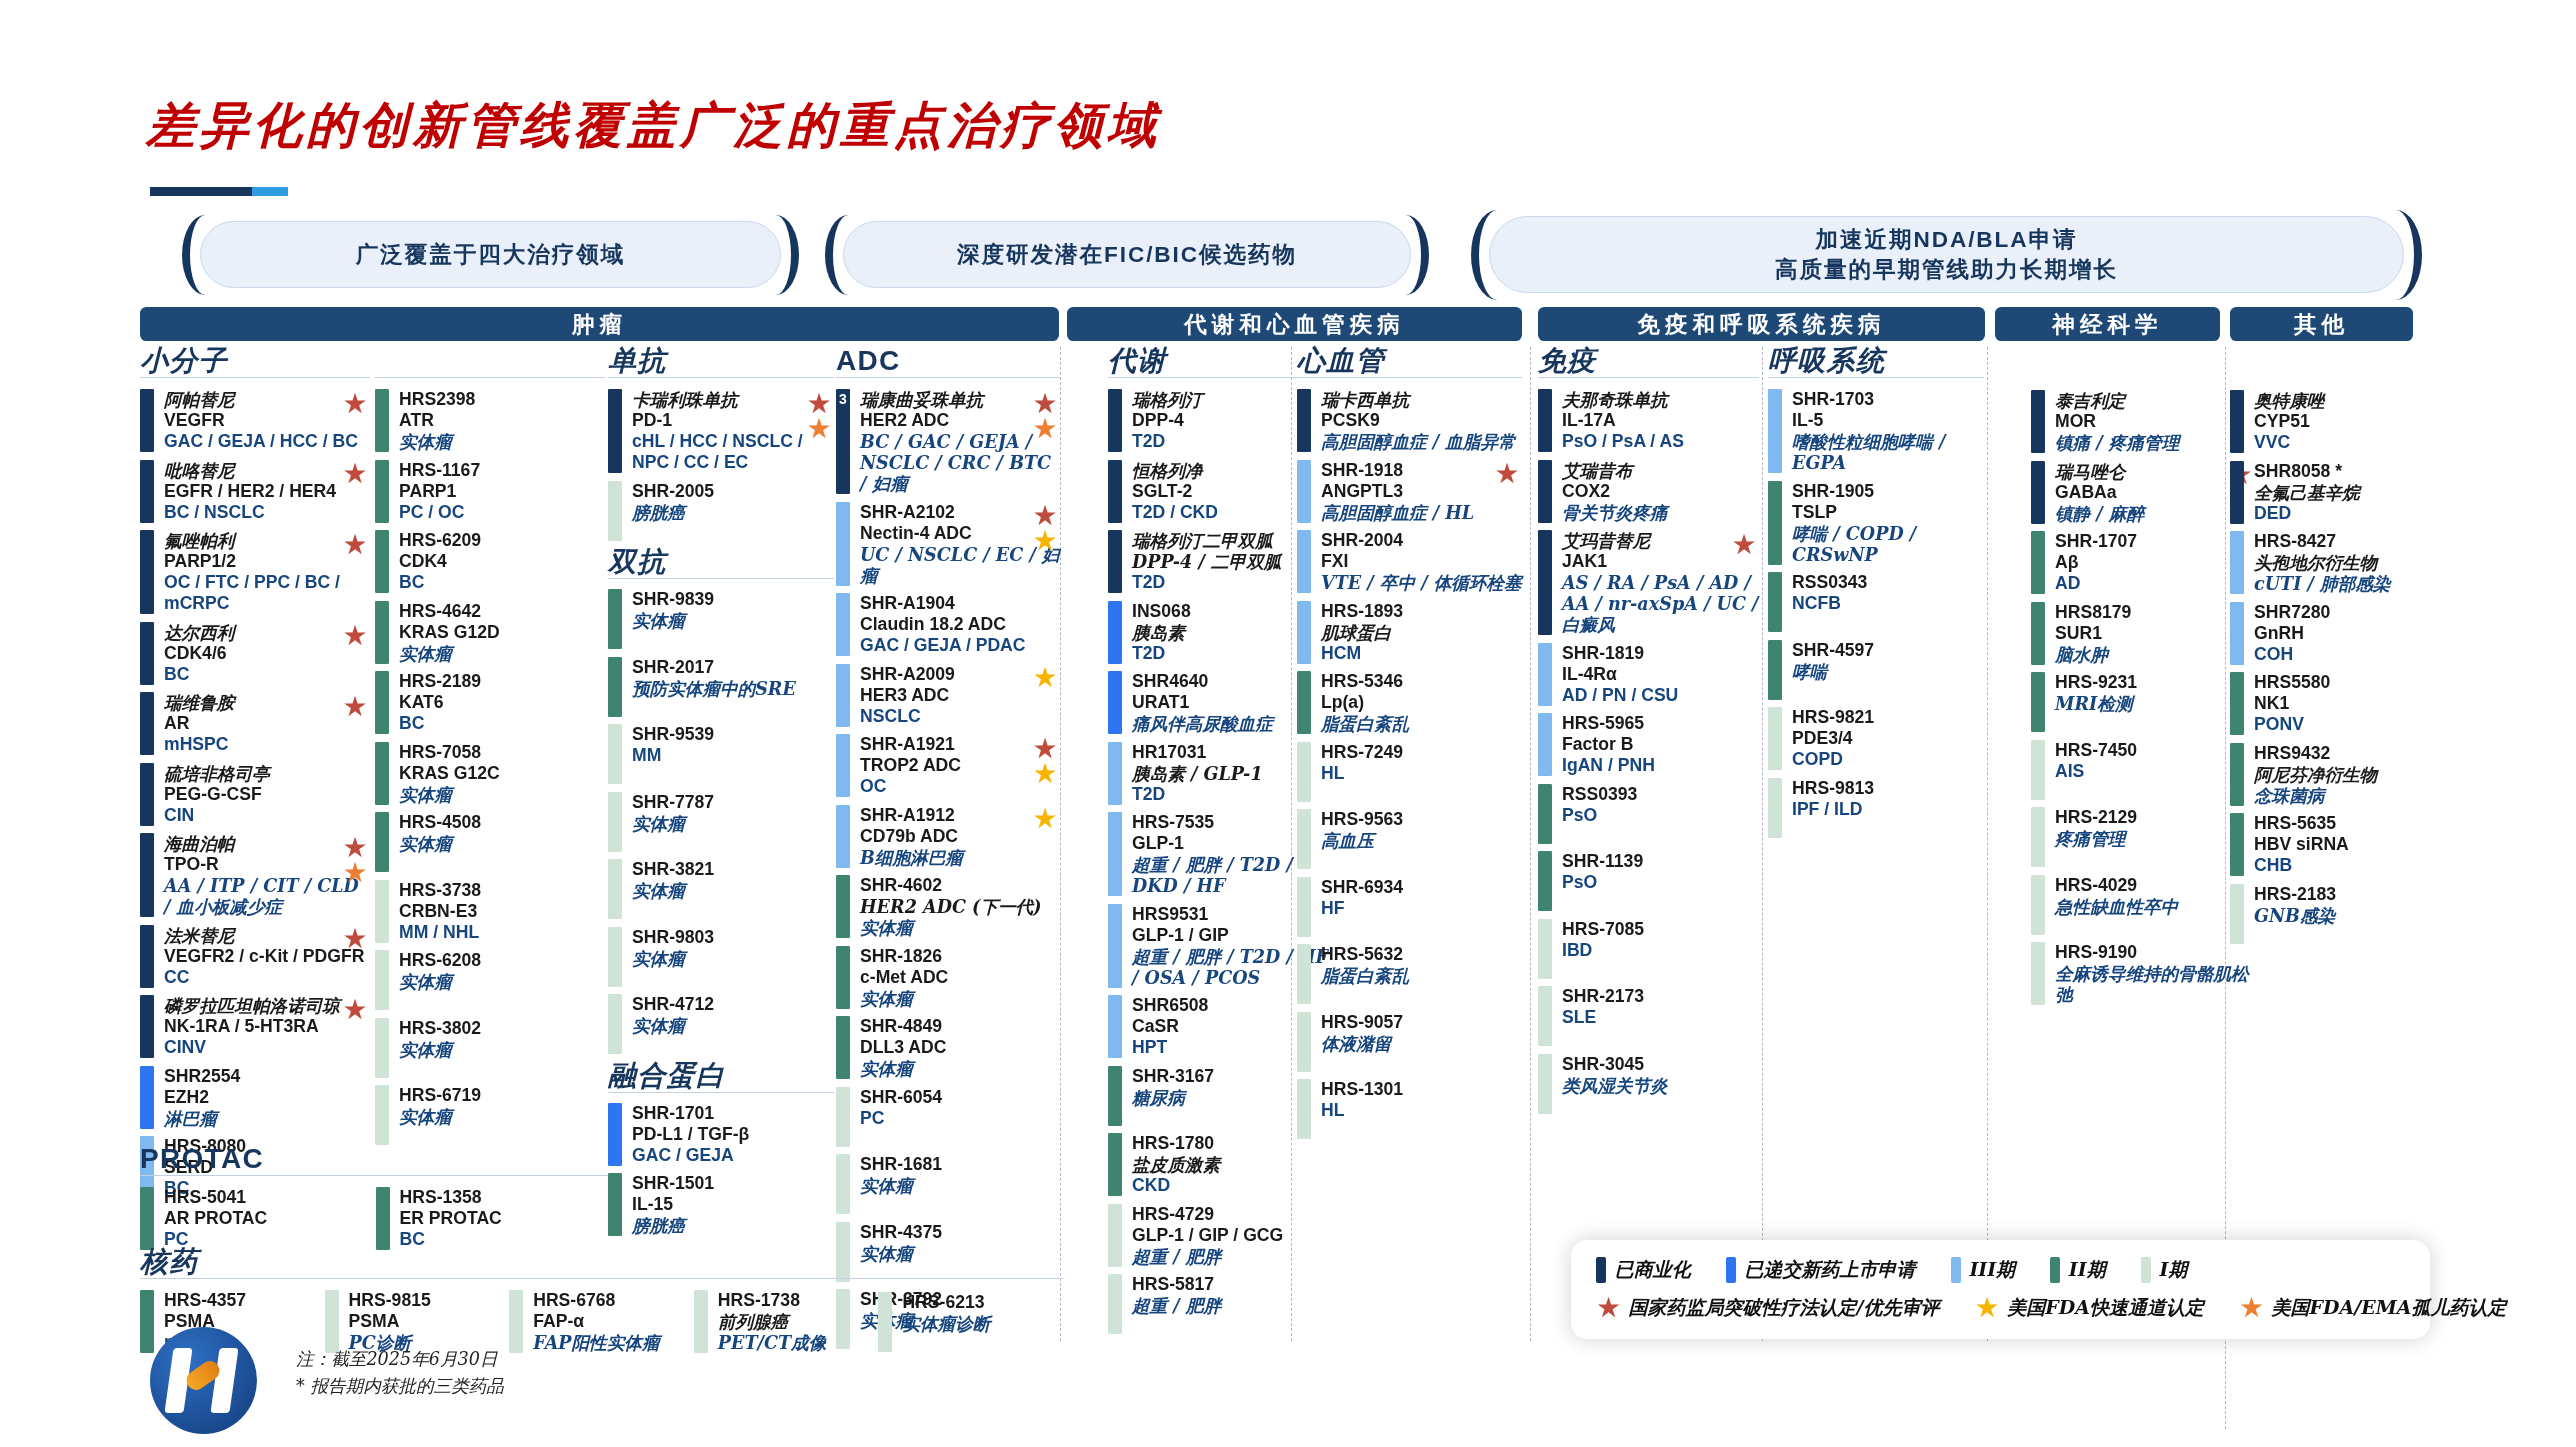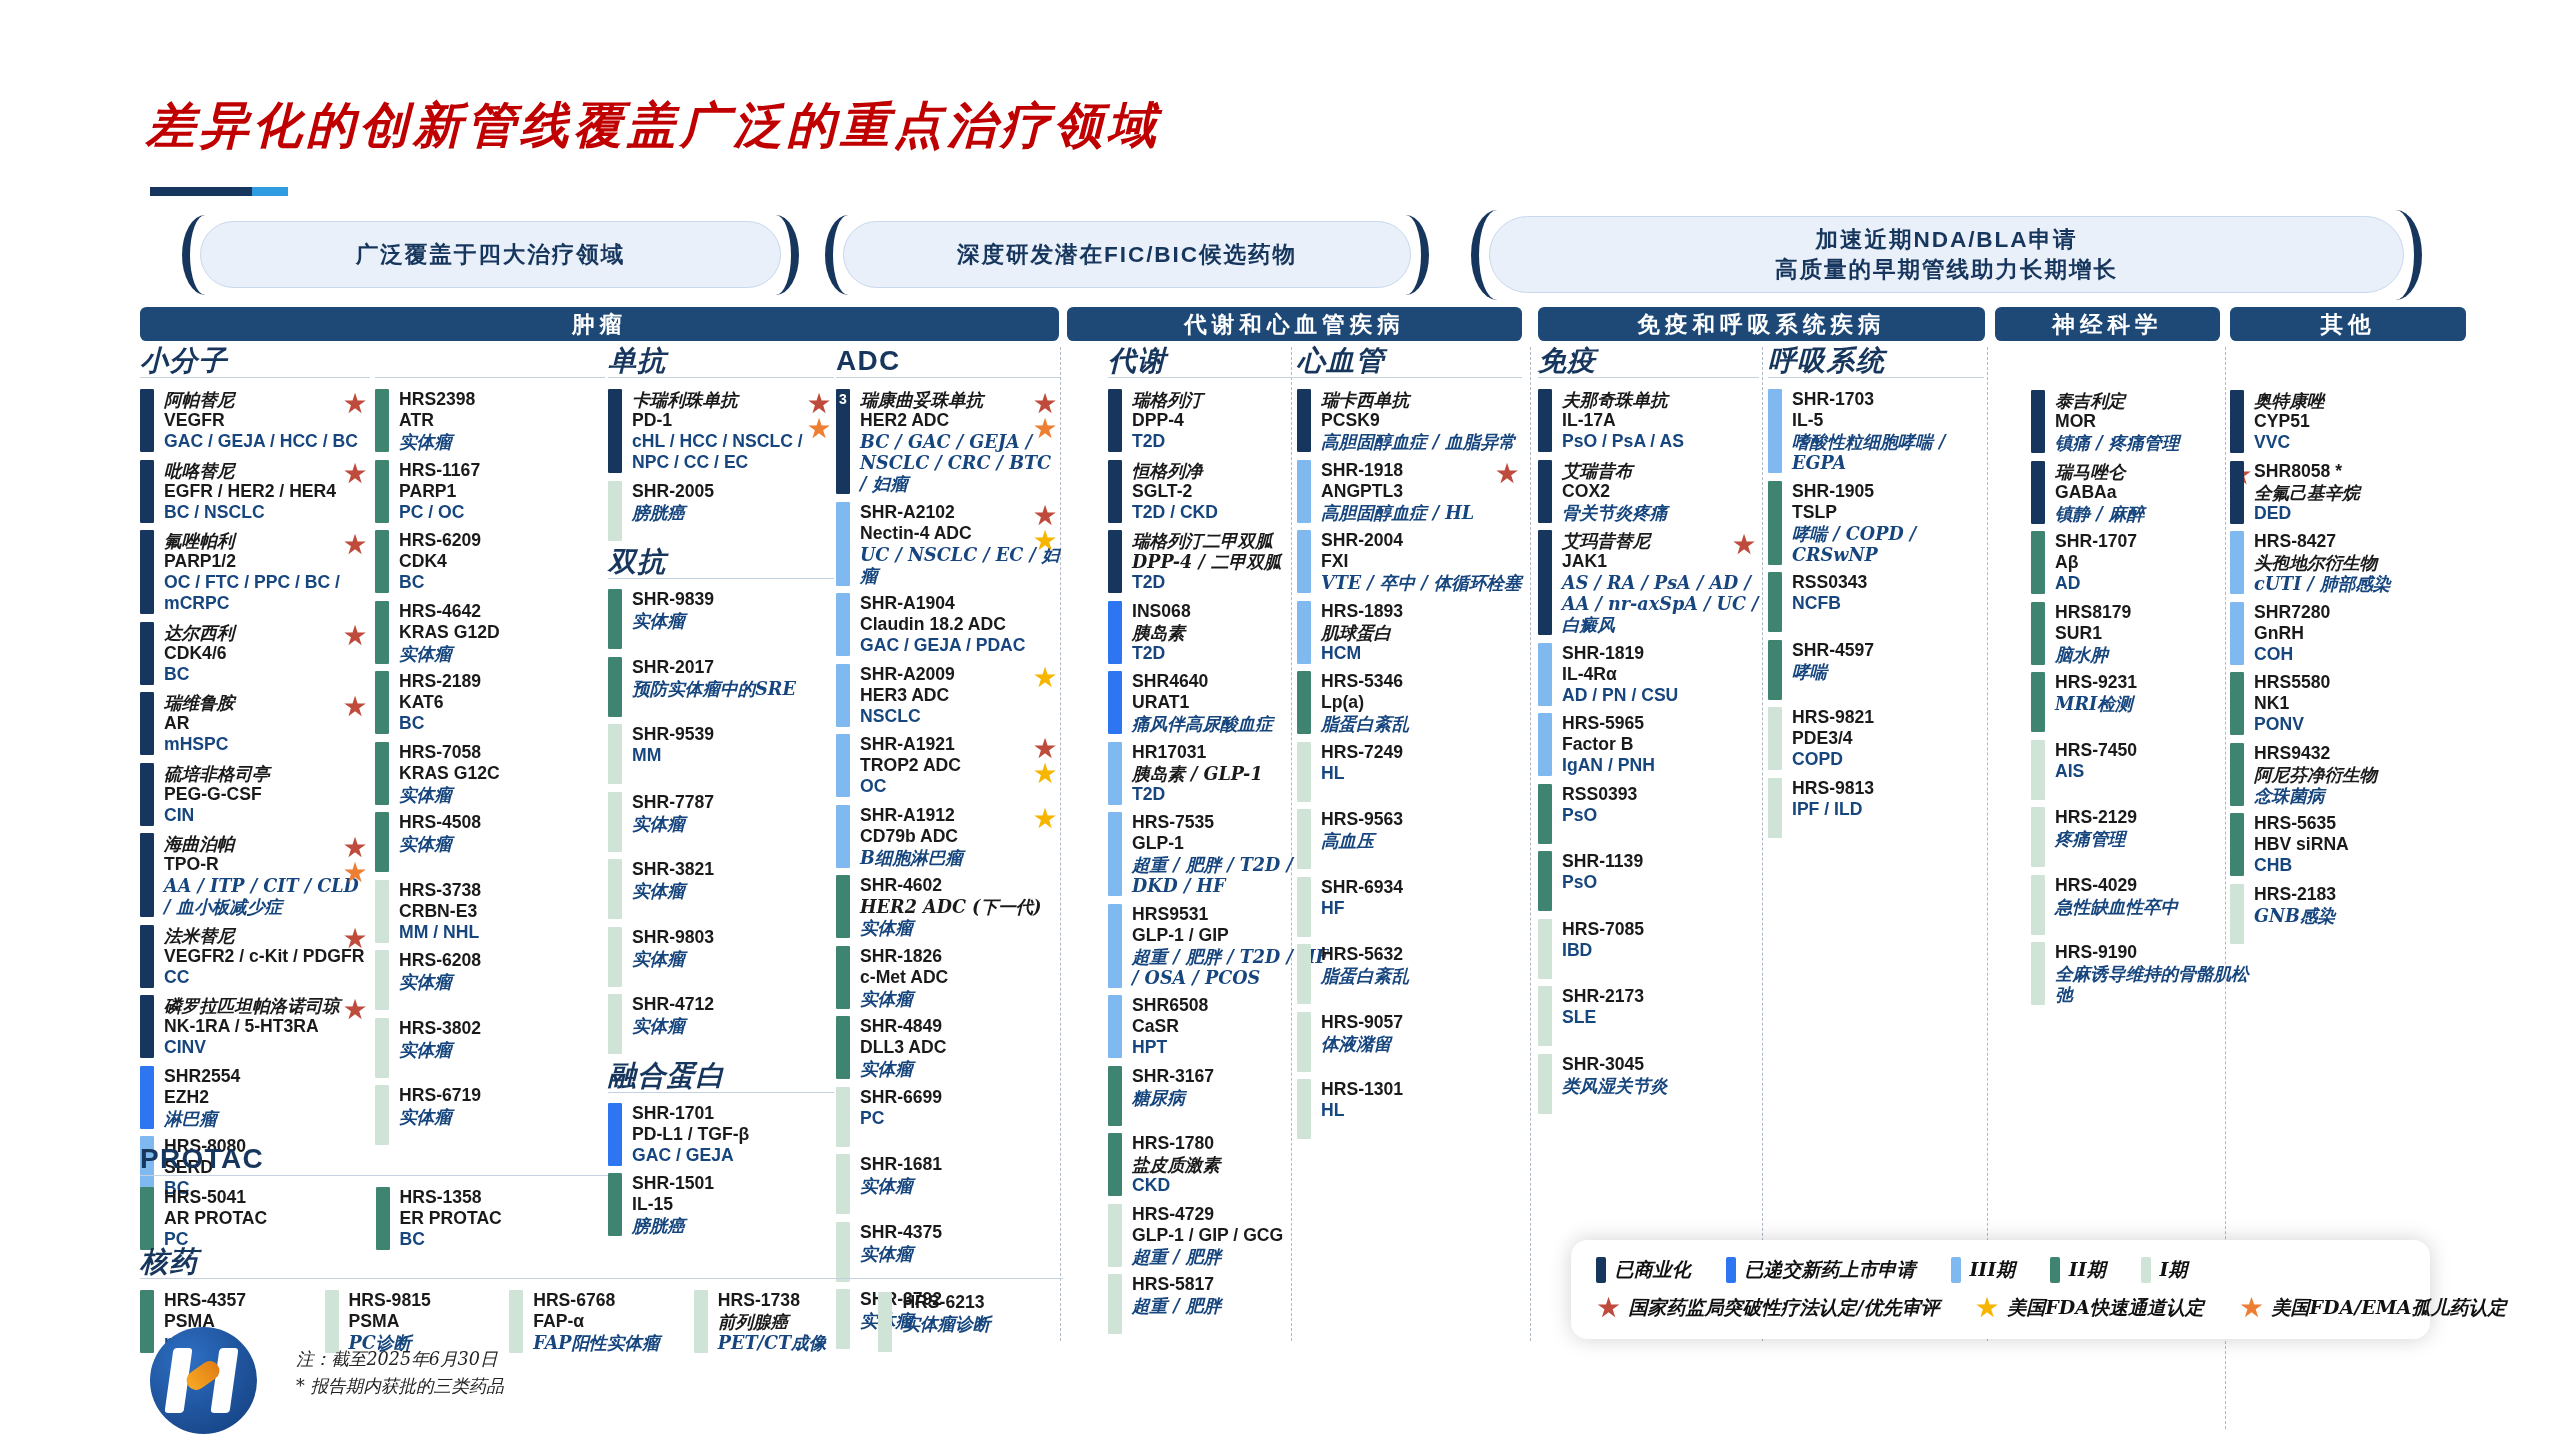--- a/index.html
+++ b/index.html
@@ -87,21 +87,21 @@
         <div class="banner-line">高质量的早期管线助力长期增长</div>
         <div class="cap l"></div>
         <div class="cap r"></div>
       </div>
     </div>
   <div id="group-bars">
       <div class="group-bar" style="left: 140px; width: 919px;">肿瘤</div>
       <div class="group-bar" style="left: 1067px; width: 455px;">代谢和心血管疾病</div>
       <div class="group-bar" style="left: 1538px; width: 447px;">免疫和呼吸系统疾病</div>
       <div class="group-bar" style="left: 1995px; width: 225px;">神经科学</div>
-      <div class="group-bar" style="left: 2230px; width: 236px; text-align: center;">其他</div>
+      <div class="group-bar" style="left: 2230px; width: 183px; text-align: center;">其他</div>
     </div>
   <div id="dashes">
       <div class="dash" style="left: 1060px; height: 994px;"></div>
       <div class="dash" style="left: 1291px; height: 994px;"></div>
       <div class="dash" style="left: 1530px; height: 994px;"></div>
       <div class="dash" style="left: 1762px; height: 994px;"></div>
       <div class="dash" style="left: 1987px; height: 994px;"></div>
       <div class="dash" style="left: 2225px; height: 1082px;"></div>
     </div>
   <div id="columns">
@@ -487,21 +487,21 @@
           <div class="bar" style="background: rgb(62, 132, 112);"></div>
           <div class="ct">
             <div class="drug-name">SHR-4849</div>
             <div class="drug-target">DLL3 ADC</div>
             <div class="drug-ind cjk">实体瘤</div>
           </div>
         </div>
         <div class="card">
           <div class="bar" style="background: rgb(207, 227, 214);"></div>
           <div class="ct">
-            <div class="drug-name">SHR-6699</div>
+            <div class="drug-name">SHR-6054</div>
             <div class="drug-ind">PC</div>
           </div>
         </div>
         <div class="card">
           <div class="bar" style="background: rgb(207, 227, 214);"></div>
           <div class="ct">
             <div class="drug-name">SHR-1681</div>
             <div class="drug-ind cjk">实体瘤</div>
           </div>
         </div>

